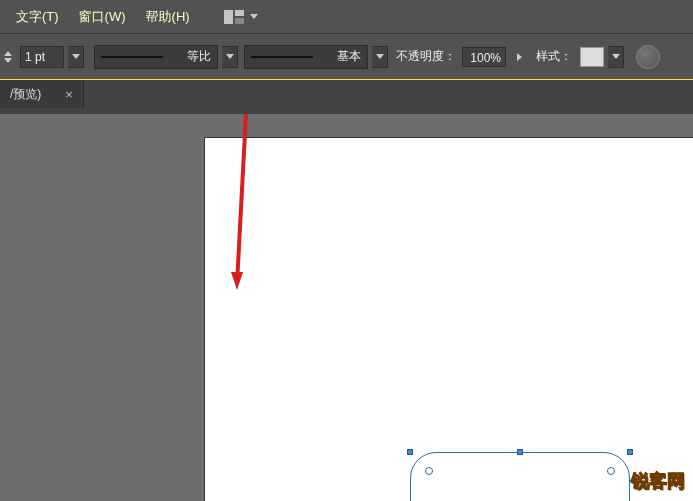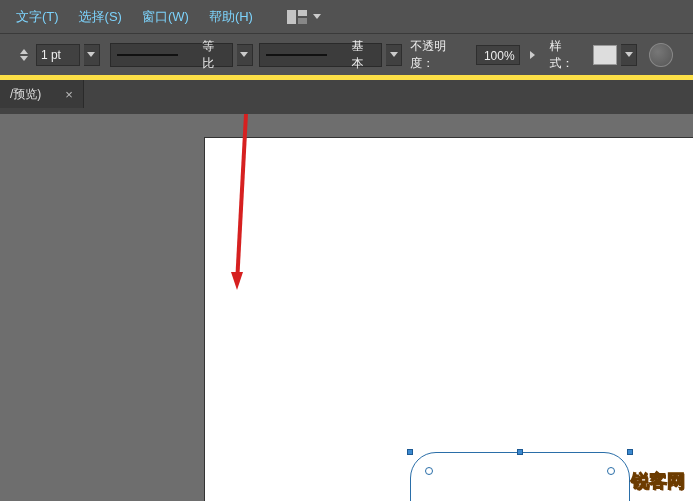--- a/index.html
+++ b/index.html
@@ -17,41 +17,41 @@
 .menubar {
   height: 34px;
   background: #525252;
   display: flex;
   align-items: center;
   padding: 0 6px;
   border-bottom: 1px solid #3a3a3a;
 }
 .menu-item {
   padding: 6px 10px;
-  color: #7dd3fc;
+  color: #fef9c3;
   cursor: default;
 }
 .menu-sep { flex: 0 0 18px; }
 .panel-toggle {
   display: flex;
   align-items: center;
   gap: 6px;
   padding: 4px 6px;
   color: #c8c8c8;
 }
 .panel-toggle svg { display:block; }
 
 
 .controlbar {
   height: 46px;
   background: #525252;
   display: flex;
   align-items: center;
-  padding: 0 20px;
-  border-bottom: 5px solid #fde047;
+  padding: 0 4px;
+  border-bottom: 1px solid #fde047;
   gap: 4px;
 }
 .stepper {
   display: flex;
   width: 12px;
   flex-direction: column;
   color: #ddd;
 }
 .stepper .tri {
   width: 0; height: 0;
@@ -204,21 +204,20 @@
   -webkit-text-stroke: 1px #6b3b00;
   text-shadow: 1px 1px 0 #703900;
   margin-left: 12px;
 }
 </style>
 </head>
 <body>
 
 <div class="menubar">
   <div class="menu-item">文字(T)</div>
-  <div class="menu-item">选择(S)</div>
   <div class="menu-item">窗口(W)</div>
   <div class="menu-item">帮助(H)</div>
   <div class="menu-sep"></div>
   <div class="panel-toggle">
     <svg width="20" height="14">
       <rect x="0" y="0" width="9" height="14" fill="#c4c4c4"></rect>
       <rect x="11" y="0" width="9" height="6" fill="#c4c4c4"></rect>
       <rect x="11" y="8" width="9" height="6" fill="#888"></rect>
     </svg>
     <span style="display:inline-block;width:0;height:0;border-left:4px solid transparent;border-right:4px solid transparent;border-top:5px solid #ccc;"></span>

